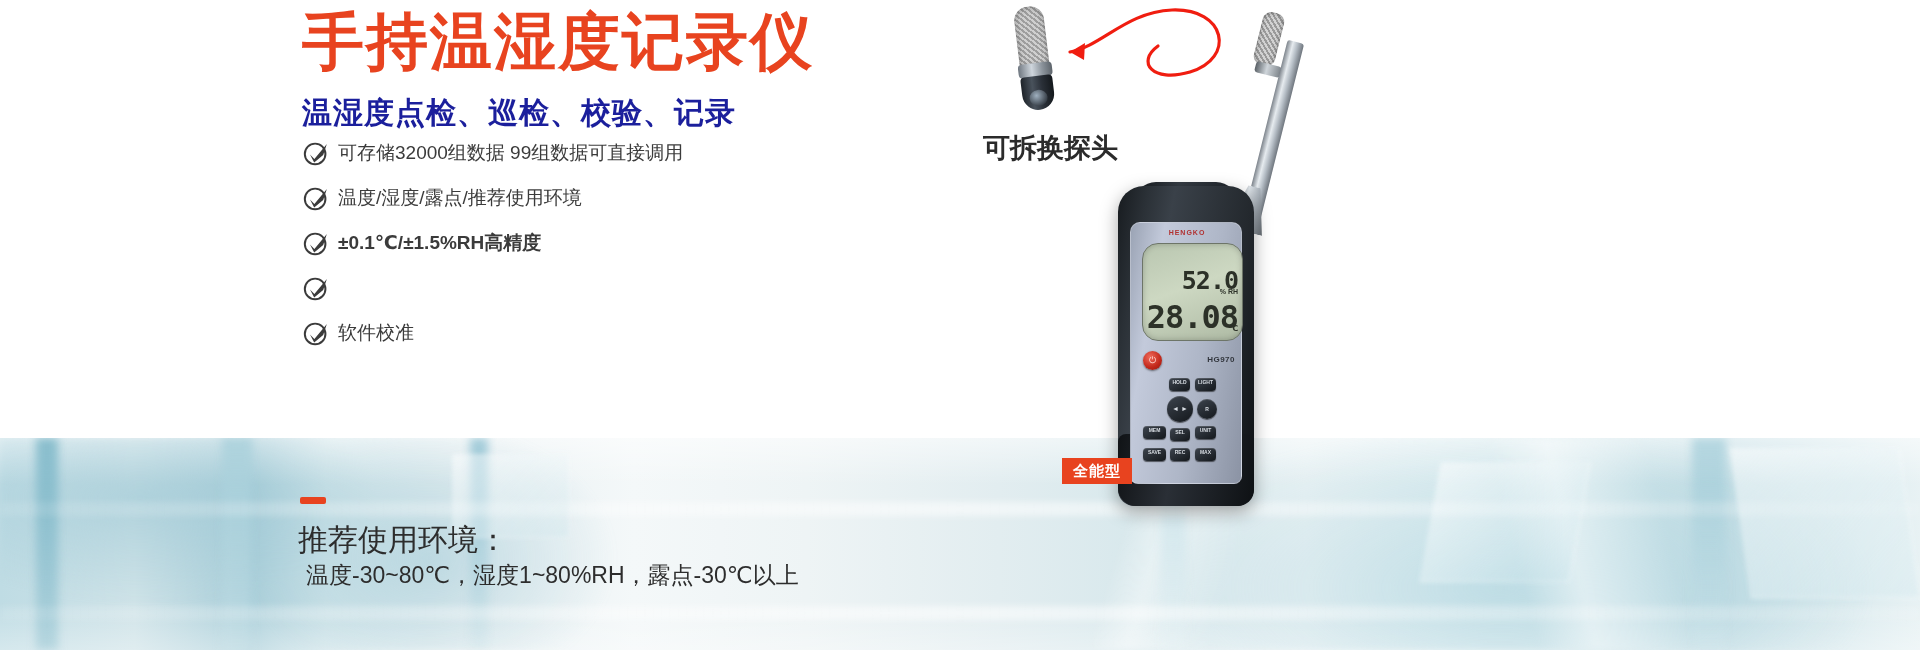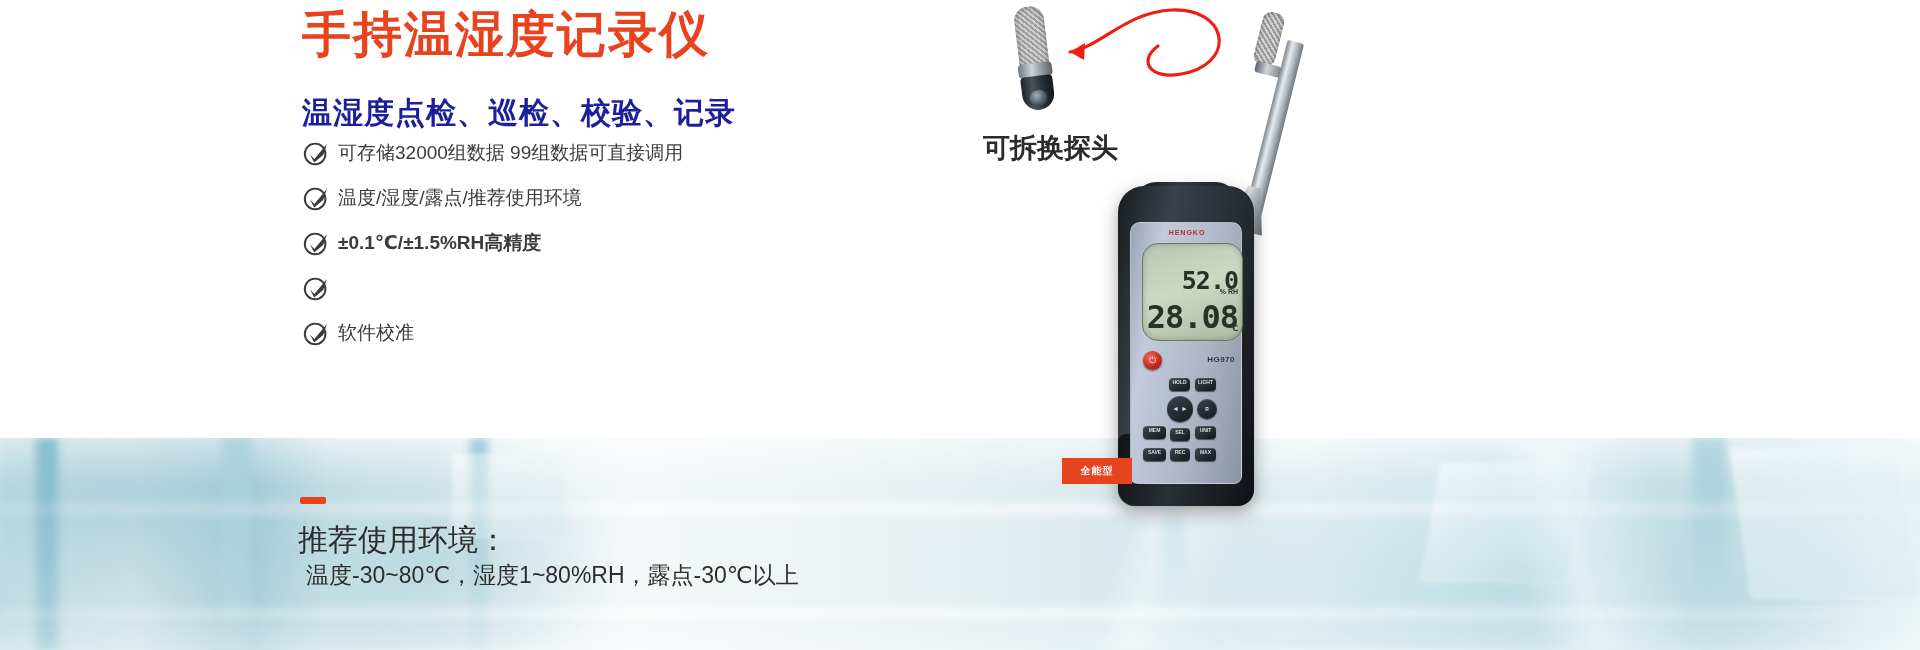--- a/index.html
+++ b/index.html
@@ -49,21 +49,21 @@
     background:linear-gradient(135deg,rgba(255,255,255,.5),rgba(193,225,233,.2));
     border:1px solid rgba(255,255,255,.35);
   }
   .gb1{ left:452px; top:16px; width:118px; height:84px; }
   .gb2{ left:1430px; top:24px; width:150px; height:120px; transform:skewX(-10deg); }
   .gb3{ left:1740px; top:10px; width:170px; height:150px; transform:skewX(8deg); }
 
   
   .title {
     position:absolute; left:302px; top:8px;
-    font-size:49px; font-weight:bold; color:#e8431f;
+    font-size:62px; font-weight:bold; color:#e8431f;
     letter-spacing:2px; line-height:1.1; white-space:nowrap;
   }
   .subtitle {
     position:absolute; left:302px; top:93px;
     font-size:30px; font-weight:bold; color:#1b1f9c;
     letter-spacing:1px; white-space:nowrap;
   }
   .features { position:absolute; left:302px; top:130px; }
   .feat {
     display:flex; align-items:center; height:45px;
@@ -229,21 +229,21 @@
   .kSAVE{ left:6px;   top:70px; width:23px; height:13px; }
   .kREC{  left:33px;  top:70px; width:20px; height:13px; }
   .kMAX{  left:58px;  top:70px; width:21px; height:13px; }
   .grip{
     position:absolute; left:28px; top:398px; width:136px; height:72px;
     border-radius:8px 8px 18px 18px;
     background:linear-gradient(100deg,#101316,#2a2f36 40%,#0e1114);
   }
   .badge{
     position:absolute; left:1062px; top:458px; width:70px; height:26px;
-    background:#e8431f; color:#fff; font-size:10px; font-weight:bold;
+    background:#e8431f; color:#fff; font-size:15px; font-weight:bold;
     text-align:center; line-height:26px; letter-spacing:1px;
   }
 </style>
 </head>
 <body>
 
 <div id="banner">
 
   <div class="envstrip">
     <div class="pillar p1"></div>

